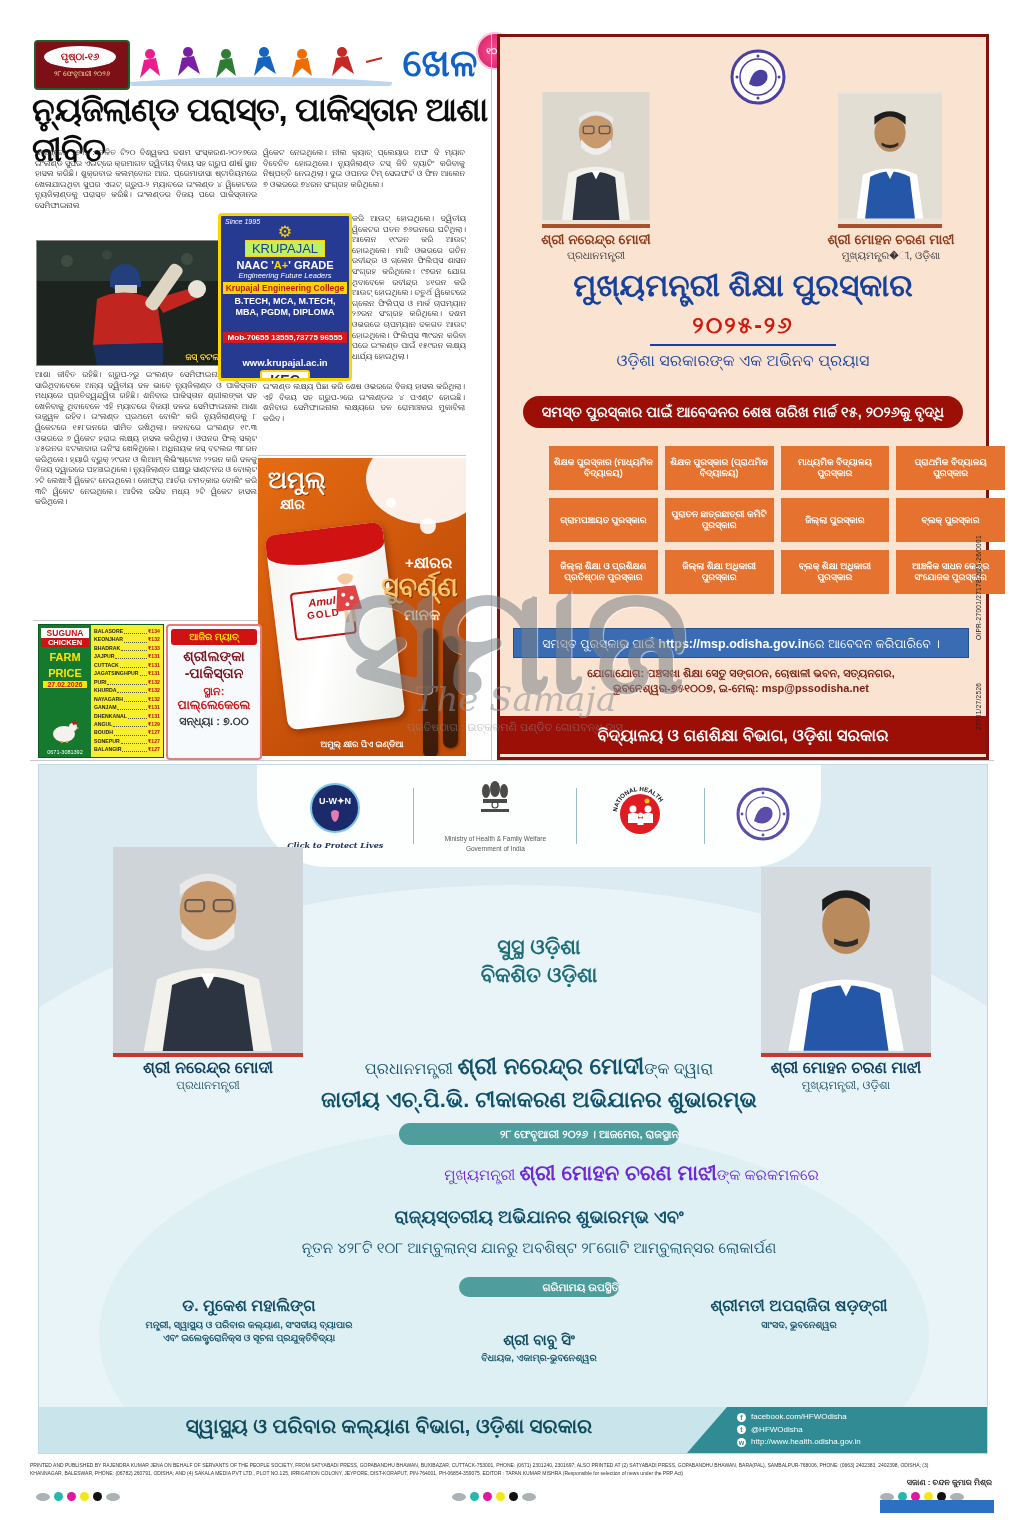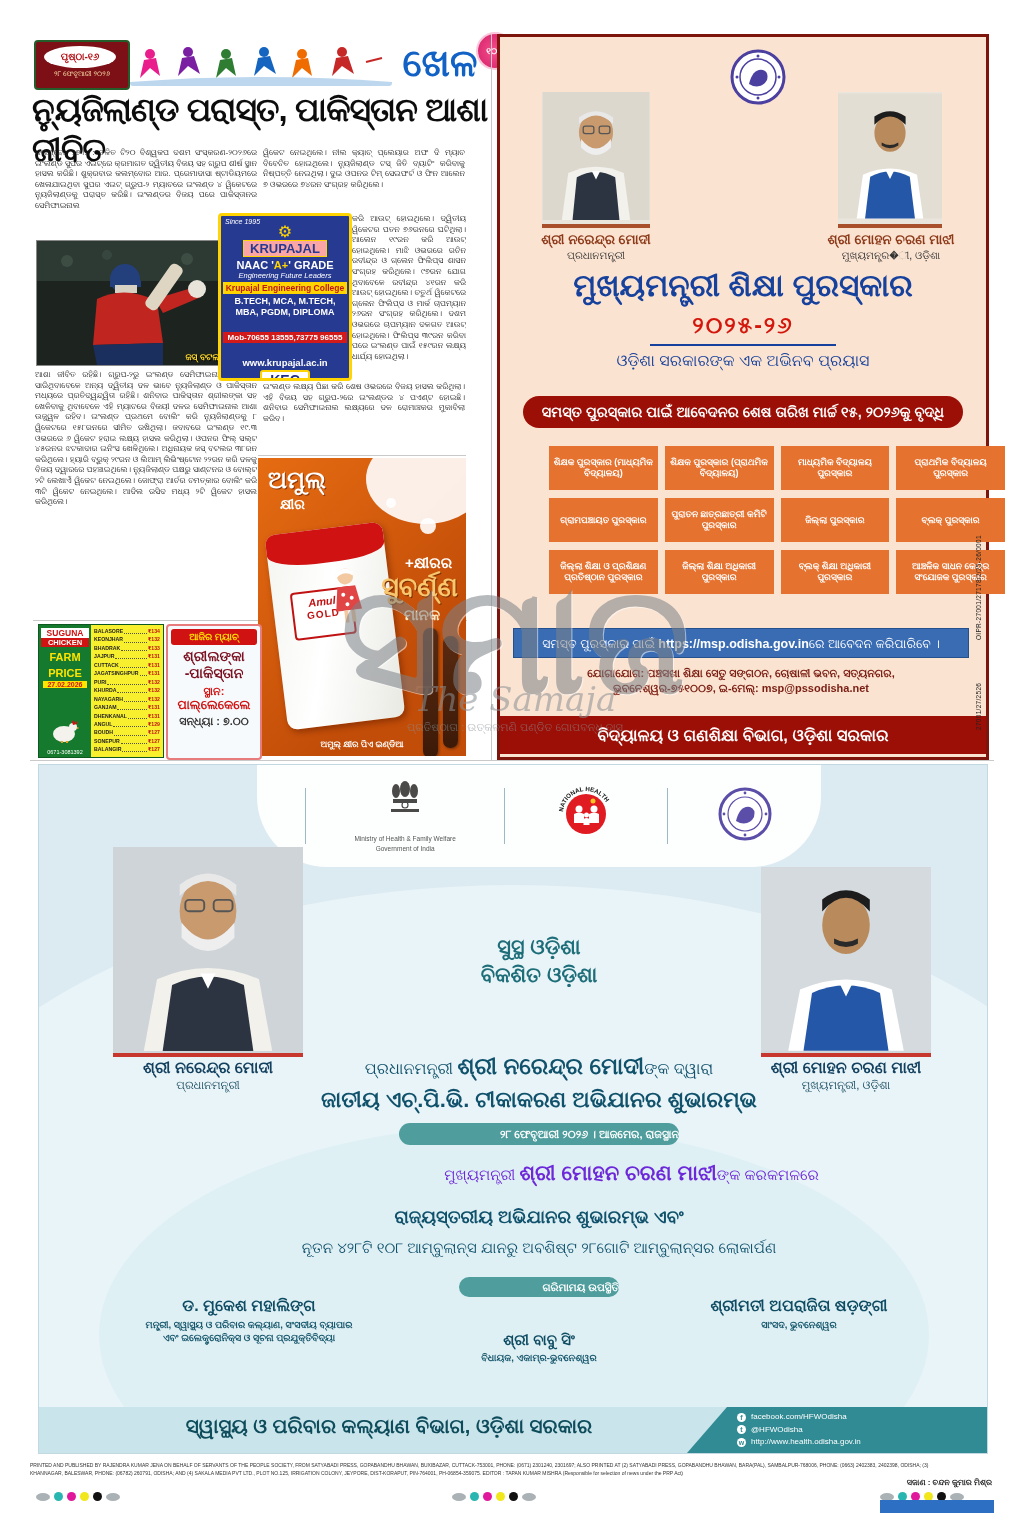--- a/index.html
+++ b/index.html
@@ -23,21 +23,21 @@
   #t20{left:228px;top:226px;width:40px;height:62px;background:linear-gradient(160deg,#14205e,#2b3fa0);border-radius:5px;
        color:#fff;text-align:center;box-shadow:0 1px 2px rgba(0,0,0,.4);}
   #t20 .a{font-size:6px;color:#ffd400;margin-top:4px;}
   #t20 .b{font-size:17px;font-weight:bold;color:#49d6f2;font-style:italic;line-height:17px;}
   #t20 .c{font-size:5.5px;letter-spacing:.5px;margin-top:2px;}
   
   #krupajal{left:218px;top:213px;width:128px;height:162px;background:#273a92;border:3px solid #ffd400;border-radius:4px;
             color:#fff;text-align:center;overflow:hidden;}
   #krupajal .since{font-style:italic;font-size:7px;text-align:left;padding:2px 0 0 4px;}
   #krupajal .gear{font-size:16px;color:#ffd400;line-height:14px;}
-  #krupajal .kname{display:inline-block;background:#fca5a5;color:#273a92;font-weight:bold;font-size:13px;padding:0 6px;border:1px solid #ffd400;}
+  #krupajal .kname{display:inline-block;background:#bef264;color:#273a92;font-weight:normal;font-size:13px;padding:0 6px;border:1px solid #ffd400;}
   #krupajal .naac{font-size:11px;font-weight:bold;margin-top:2px;}
   #krupajal .naac b{color:#ffd400;}
   #krupajal .tag{font-style:italic;font-size:7.5px;}
   #krupajal .college{background:#ffd400;color:#c01616;font-weight:bold;font-size:8.5px;margin:2px 2px;padding:1px 0;}
   #krupajal .courses{font-weight:bold;font-size:9px;line-height:11px;}
   #krupajal .mob{background:#d21a1a;font-size:8px;font-weight:bold;margin:14px 2px;padding:1px 0;}
   #krupajal .web{font-weight:bold;font-size:9.5px;}
   #krupajal .kec{display:inline-block;background:#fff;color:#1d2f86;font-weight:bold;font-size:14px;padding:0 8px;border:2px solid #ffd400;border-radius:3px;margin-top:2px;}
   
   #amul{left:258px;top:458px;width:208px;height:298px;background:linear-gradient(135deg,#e66c12,#c24d08 70%);overflow:hidden;border:1px solid #b5razy;}
@@ -434,20 +434,28 @@
   </div>
   <div class="abs" id="edu-footer">ବିଦ୍ୟାଳୟ ଓ ଗଣଶିକ୍ଷା ବିଭାଗ, ଓଡ଼ିଶା ସରକାର</div>
   <div class="vcode" style="left:975px;top:440px;height:200px;">OIPR-27001/27178/2/25-26/0001</div>
   <div class="vcode" style="left:975px;top:640px;height:90px;">27001/27/2526</div>
 
   <div class="abs" id="health">
     <div class="curve" style="left:-150px;top:120px;width:1250px;height:700px;"></div>
     <div class="curve" style="left:60px;top:360px;width:830px;height:420px;background:#dff0f5;"></div>
 
     <div id="logo-band">
+      <div class="logo-item">
+        <svg width="52" height="52" viewBox="0 0 52 52">
+          <circle cx="26" cy="26" r="24" fill="#1b2a6b" stroke="#7ec3e8" stroke-width="2"></circle>
+          <text x="26" y="22" text-anchor="middle" fill="#ffffff" font-size="9" font-weight="bold" font-family="Liberation Sans,sans-serif">U-W✦N</text>
+          <path d="M22 30 Q26 26 30 30 Q30 38 26 40 Q22 38 22 30 Z" fill="#e87ab0"></path>
+        </svg>
+        <div class="logo-script">Click to Protect Lives</div>
+      </div>
       <div class="logo-div"></div>
       <div class="logo-item">
         <svg width="40" height="50" viewBox="0 0 40 50">
           <ellipse cx="20" cy="10" rx="5" ry="8" fill="#4a4a48"></ellipse>
           <ellipse cx="11" cy="12" rx="4" ry="7" fill="#4a4a48"></ellipse>
           <ellipse cx="29" cy="12" rx="4" ry="7" fill="#4a4a48"></ellipse>
           <rect x="8" y="20" width="24" height="4" fill="#4a4a48"></rect>
           <circle cx="20" cy="26" r="3" fill="none" stroke="#4a4a48" stroke-width="1.2"></circle>
           <rect x="6" y="30" width="28" height="3" fill="#4a4a48"></rect>
         </svg>

